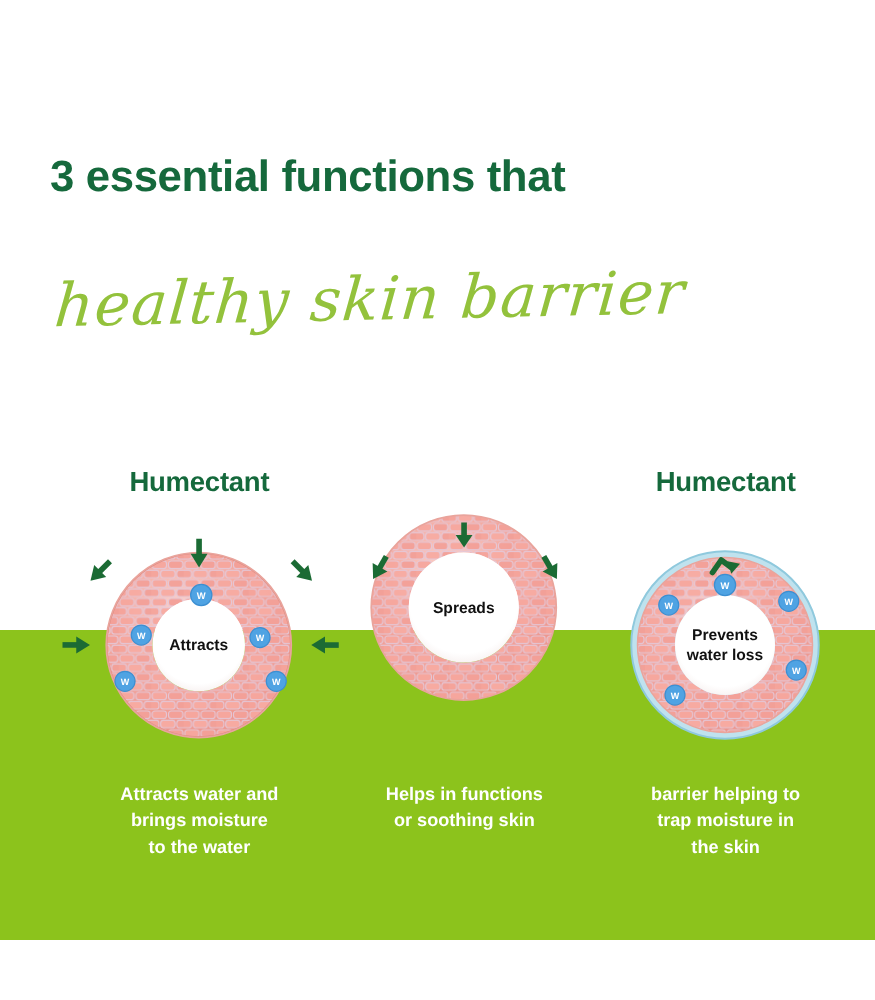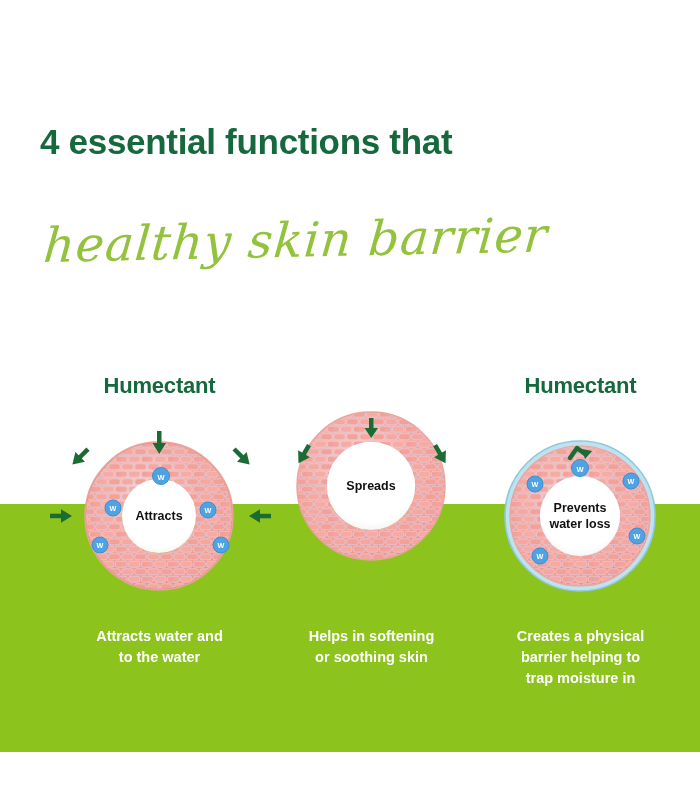--- a/index.html
+++ b/index.html
@@ -68,21 +68,21 @@
   .caption .cap-line{display:block;}
 </style>
 </head>
 <body>
 
 <div class="canvas">
 
   <div class="green-band"></div>
 
   <div class="headline">
-    <span class="hl-line">4 essential functions that</span>
+    <span class="hl-line">3 essential functions that</span>
   </div>
   <div class="script">healthy skin barrier</div>
 
   <div class="cols">
 
     <div class="col c0">
       <div class="col-title">Humectant</div>
       <div class="diagram">
         <svg width="233" height="195" viewBox="0 0 233 195" xmlns="http://www.w3.org/2000/svg">
           <defs>
@@ -171,20 +171,21 @@
               <rect x="-2.2" y="-7" width="4.5" height="13"></rect>
               <path d="M-6.8 4 L6.8 4 L0 15 Z"></path>
             </g>
           </g>
 
           <text x="116" y="102" font-family="Liberation Sans, sans-serif" font-size="12.5" font-weight="bold" fill="#111111" text-anchor="middle">Attracts</text>
         </svg>
       </div>
       <div class="caption">
         <span class="cap-line">Attracts water and</span>
+        <span class="cap-line">brings moisture</span>
         <span class="cap-line">to the water</span>
       </div>
     </div>
 
     <div class="col c1">
       <div class="diagram">
         <svg width="233" height="195" viewBox="0 0 233 195" xmlns="http://www.w3.org/2000/svg">
           <defs>
             <radialGradient id="ringg2" cx="42%" cy="34%" r="72%">
               <stop offset="0%" stop-color="#FBD9D4"></stop>
@@ -237,21 +238,21 @@
             <g transform="translate(184,64) rotate(-30)">
               <rect x="-2.2" y="-8" width="4.5" height="12"></rect>
               <path d="M-6.8 2 L6.8 2 L0 13 Z"></path>
             </g>
           </g>
 
           <text x="116" y="102" font-family="Liberation Sans, sans-serif" font-size="12.5" font-weight="bold" fill="#111111" text-anchor="middle">Spreads</text>
         </svg>
       </div>
       <div class="caption">
-        <span class="cap-line">Helps in softening</span>
+        <span class="cap-line">Helps in functions</span>
         <span class="cap-line">or soothing skin</span>
       </div>
     </div>
 
     <div class="col c2">
       <div class="col-title">Humectant</div>
       <div class="diagram">
         <svg width="233" height="195" viewBox="0 0 233 195" xmlns="http://www.w3.org/2000/svg">
           <defs>
             <radialGradient id="ringg3" cx="42%" cy="34%" r="72%">
@@ -322,20 +323,20 @@
           <g fill="none" stroke="#1B6B34" stroke-width="4.5" stroke-linecap="round" stroke-linejoin="round">
             <path d="M106 40 L113 30 L121 36"></path>
           </g>
           <path d="M118 31 L128 33 L121 41 Z" fill="#1B6B34"></path>
 
           <text x="116" y="94" font-family="Liberation Sans, sans-serif" font-size="12.5" font-weight="bold" fill="#111111" text-anchor="middle">Prevents</text>
           <text x="116" y="110" font-family="Liberation Sans, sans-serif" font-size="12.5" font-weight="bold" fill="#111111" text-anchor="middle">water loss</text>
         </svg>
       </div>
       <div class="caption">
-        <span class="cap-line">Creates a physical</span>
         <span class="cap-line">barrier helping to</span>
         <span class="cap-line">trap moisture in</span>
+        <span class="cap-line">the skin</span>
       </div>
     </div>
 
   </div>
 </div>
 
 </body></html>

